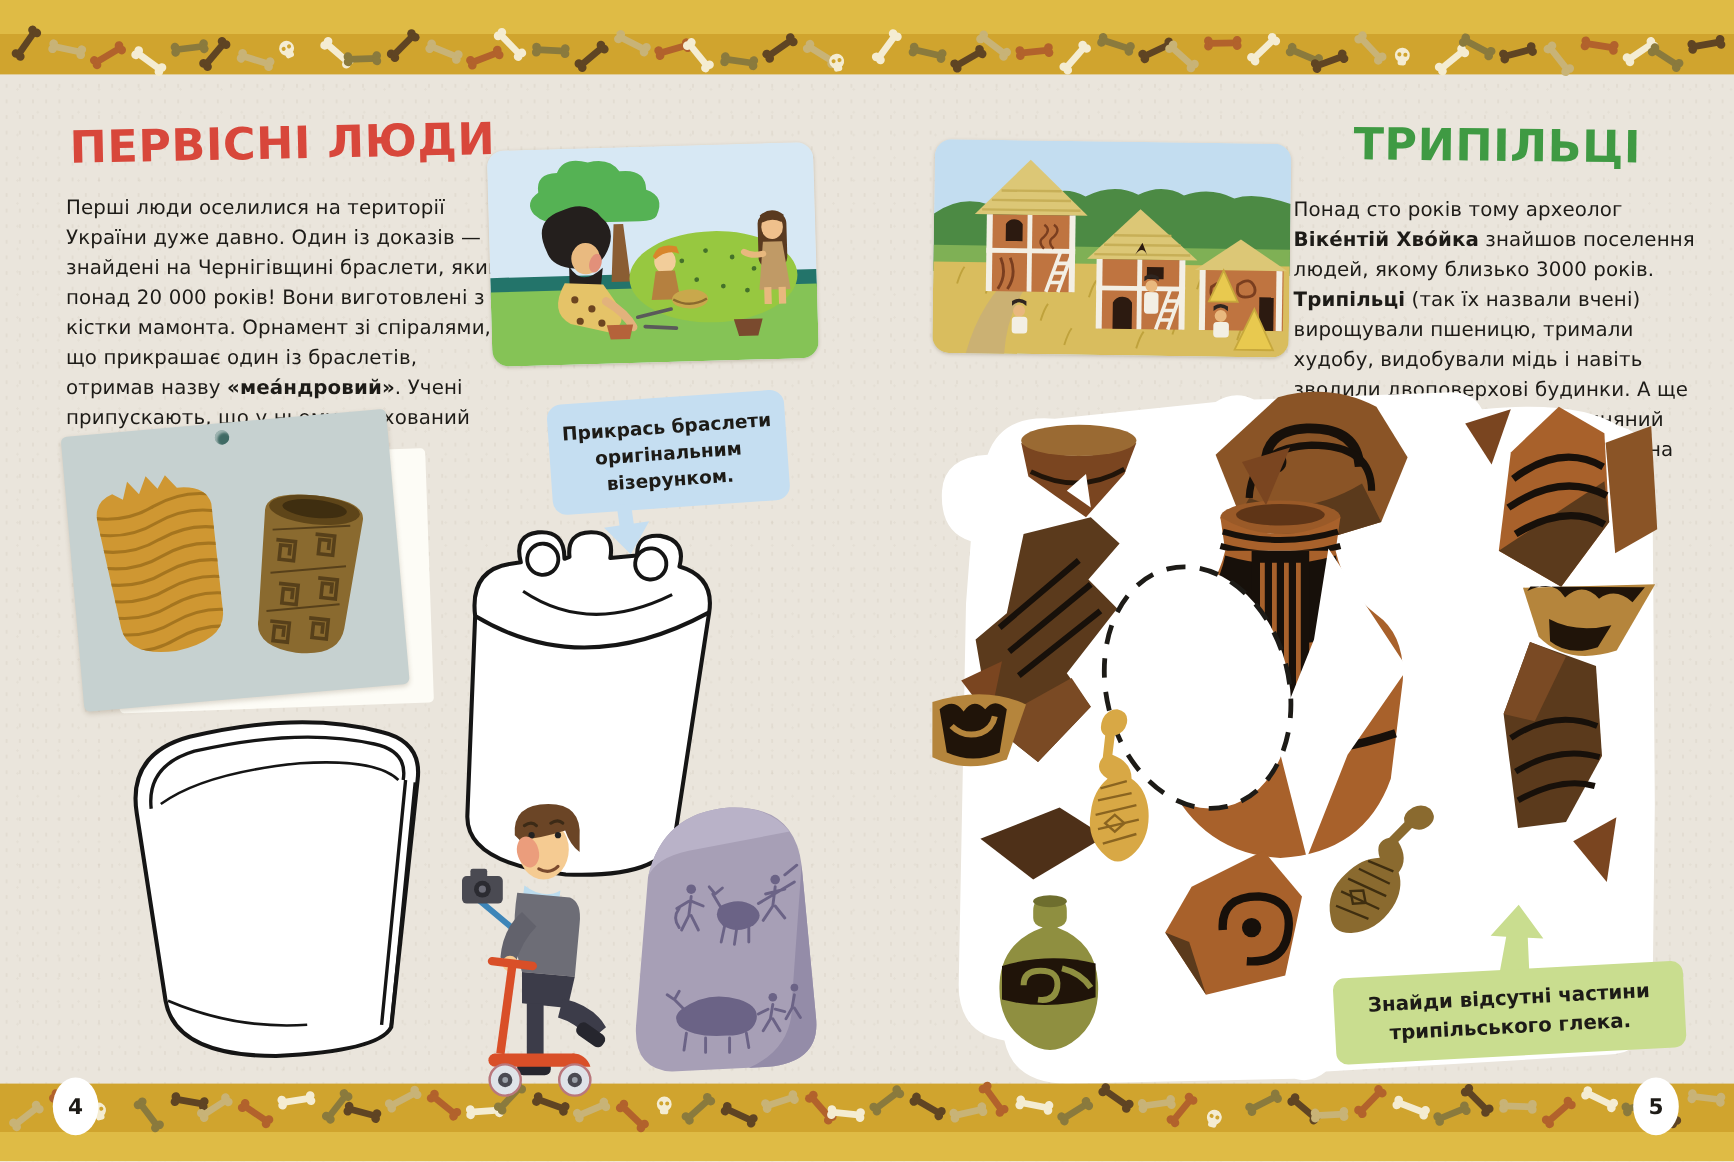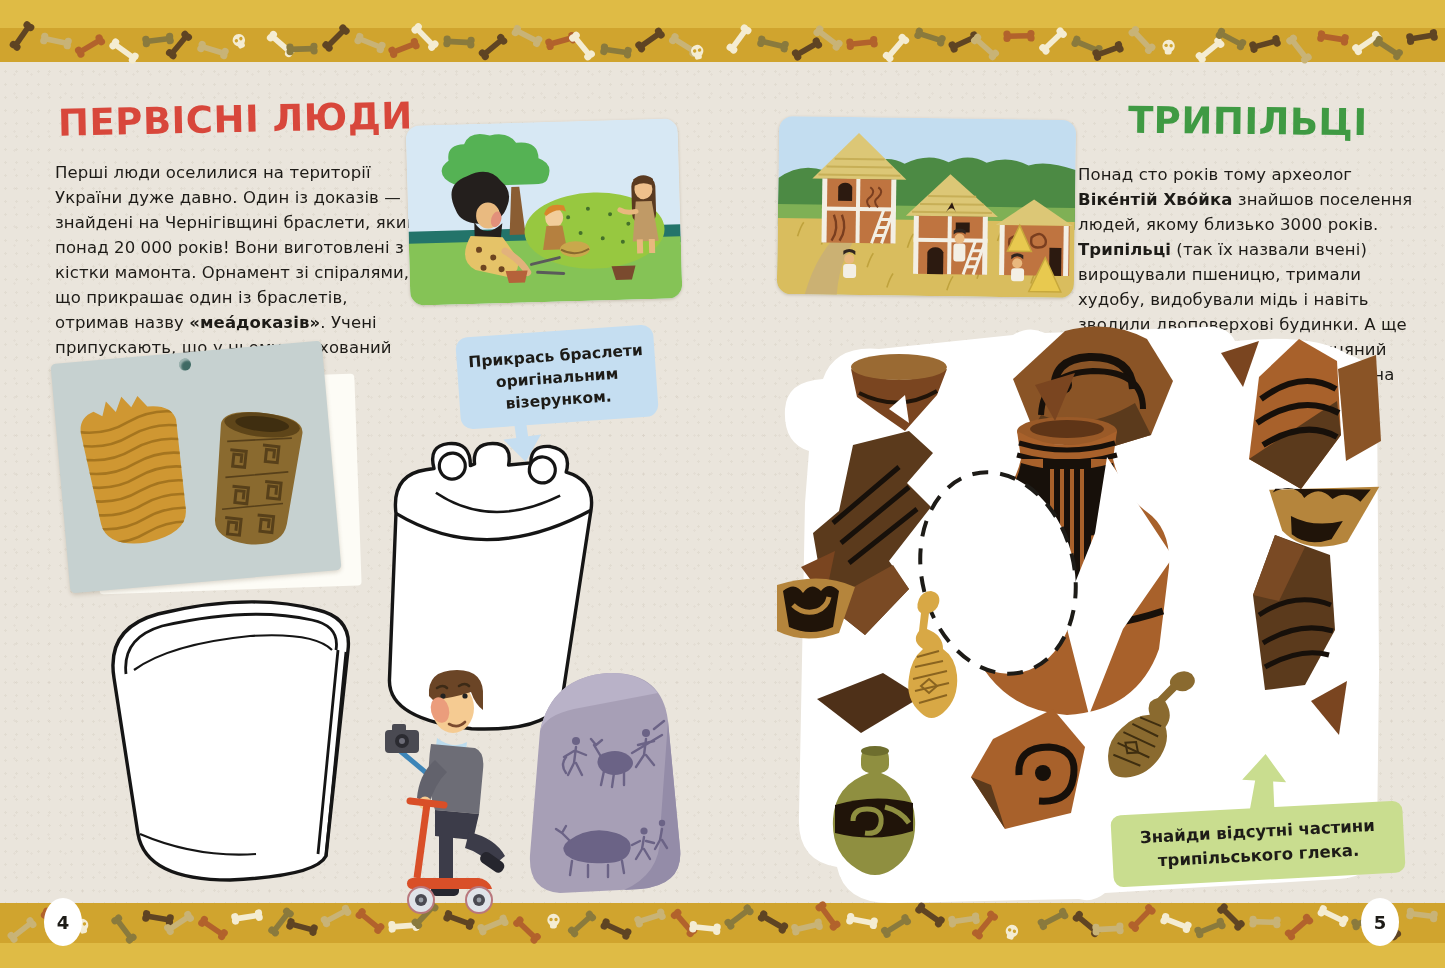--- a/index.html
+++ b/index.html
@@ -474,21 +474,21 @@
               <circle cx="28" cy="8.2" r="3.6"></circle>
             </g>
           </svg></span>
       </div>
   </div>
 
   <section>
 
     <h1 class="title title-left">ПЕРВІСНІ ЛЮДИ</h1>
 
-    <p class="para para-left"><span>Перші люди оселилися на території України дуже давно. Один із доказів — знайдені на Чернігівщині браслети, яким понад 20 000 років! Вони виготовлені з кістки мамонта. Орнамент зі спіралями, що прикрашає один із браслетів, отримав назву </span><b>«меа́доказів»</b><span>. Учені припускають, що у ньому прихований первісний календар.</span></p>
+    <p class="para para-left"><span>Перші люди оселилися на території України дуже давно. Один із доказів — знайдені на Чернігівщині браслети, яким понад 20 000 років! Вони виготовлені з кістки мамонта. Орнамент зі спіралями, що прикрашає один із браслетів, отримав назву </span><b>«меа́ндровий»</b><span>. Учені припускають, що у ньому прихований первісний календар.</span></p>
 
     <div class="illu illu-cavemen">
       <svg viewBox="0 0 272 180">
         <rect width="272" height="180" fill="#d7e8f4"></rect>
         <rect y="106" width="272" height="18" fill="#23746a"></rect>
         <rect y="118" width="272" height="62" fill="#85c356"></rect>
         <path d="M104,64 l8,0 l5,48 l-16,0 z M106,52 l-20,-14 l6,-6 l20,16 z" fill="#8a5d33"></path>
         <path d="M140,58 q8,-16 -8,-22 q0,-18 -22,-16 q-8,-12 -26,-8 q-20,-6 -26,8 q-18,0 -16,16 q-12,8 -4,18 q10,10 30,8 l58,0 q12,0 14,-4 z" fill="#55b254"></path>
         <ellipse cx="186" cy="110" rx="70" ry="38" fill="#97c840"></ellipse>
         <g fill="#44712a">

